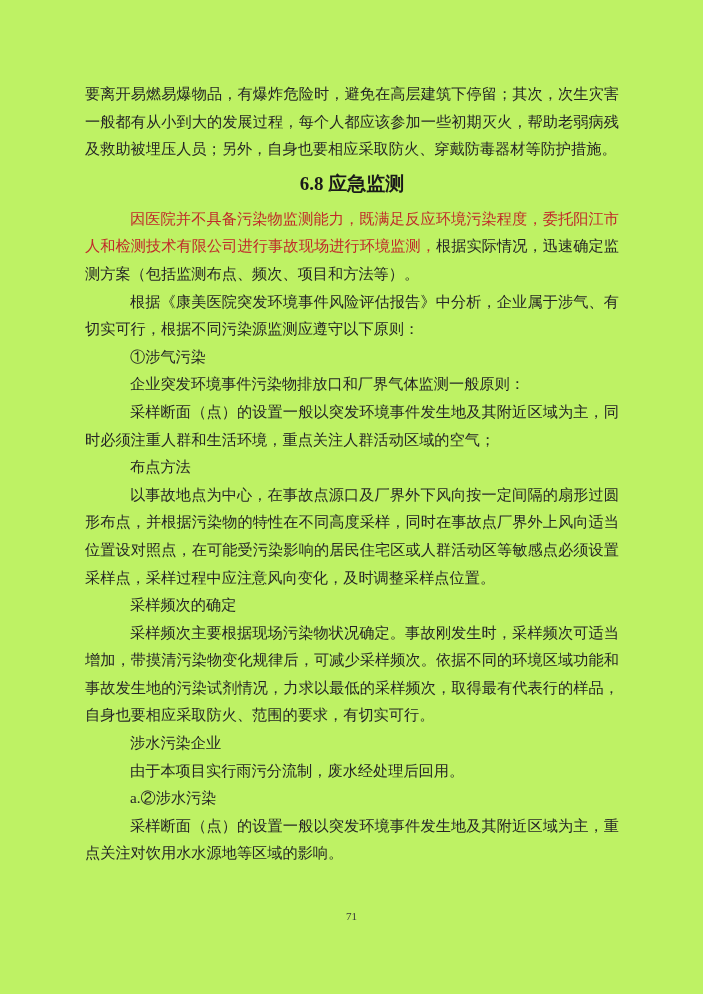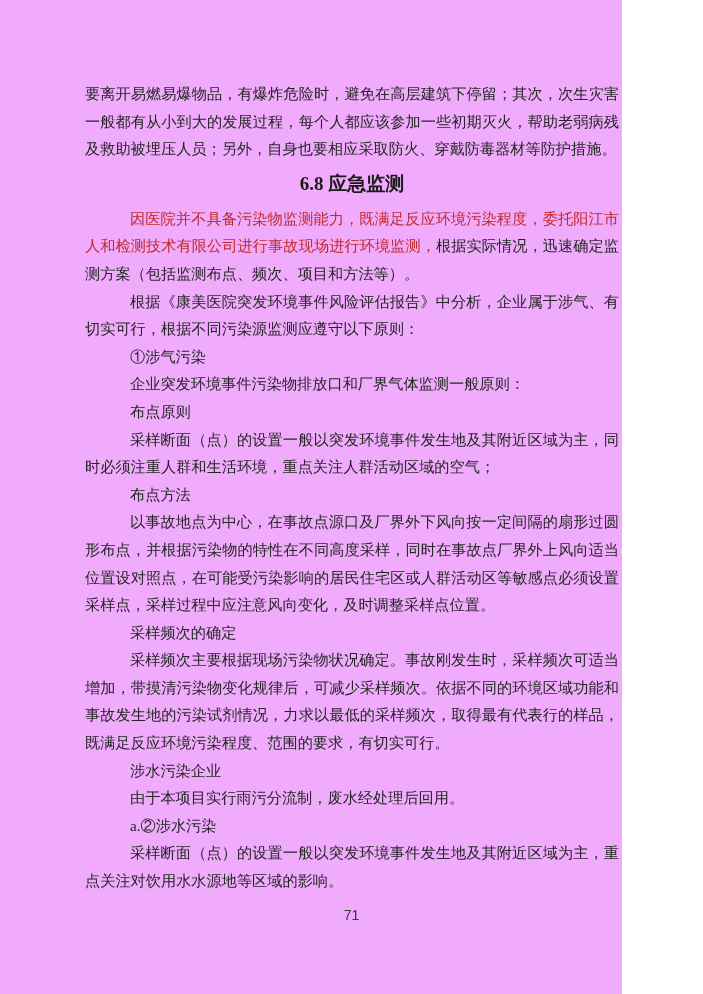--- a/index.html
+++ b/index.html
@@ -10,23 +10,23 @@
     width: 703px;
     height: 994px;
     background: #ffffff;
     position: relative;
     overflow: hidden;
     font-family: "Liberation Serif", "DejaVu Serif", serif;
   }
   .page {
     position: absolute;
     left: 0; top: 0;
-    width: 622px;
+    width: 703px;
     height: 994px;
-    background: #f0abfc;
+    background: #bef264;
   }
   .content {
     position: absolute;
     left: 85px;
     top: 80px;
     width: 534px;
     color: #262626;
   }
   p.body-para {
     margin: 0;
@@ -53,42 +53,41 @@
     color: #262626;
   }
   .footer {
     position: absolute;
     left: 0;
     top: 906px;
     width: 703px;
     text-align: center;
   }
   .footer span {
-    font-size: 14px;
+    font-size: 11px;
     color: #3a3a3a;
-    font-family: Liberation Sans, sans-serif;
+    font-family: Liberation Serif, serif;
   }
 </style>
 </head>
 <body>
 
 <div class="page">
   <div class="content">
       <p class="body-para"><span class="body-text">要离开易燃易爆物品，有爆炸危险时，避免在高层建筑下停留；其次，次生灾害一般都有从小到大的发展过程，每个人都应该参加一些初期灭火，帮助老弱病残及救助被埋压人员；另外，自身也要相应采取防火、穿戴防毒器材等防护措施。</span></p>
       <h2 class="section-heading">6.8 应急监测</h2>
       <p class="body-para indent"><span class="red-text">因医院并不具备污染物监测能力，既满足反应环境污染程度，委托阳江市人和检测技术有限公司进行事故现场进行环境监测，</span><span class="body-text">根据实际情况，迅速确定监测方案（包括监测布点、频次、项目和方法等）。</span></p>
       <p class="body-para indent"><span class="body-text">根据《康美医院突发环境事件风险评估报告》中分析，企业属于涉气、有切实可行，根据不同污染源监测应遵守以下原则：</span></p>
       <p class="body-para indent"><span class="body-text">①涉气污染</span></p>
       <p class="body-para indent"><span class="body-text">企业突发环境事件污染物排放口和厂界气体监测一般原则：</span></p>
-      <p class="body-para indent"><span class="body-text">布点原则</span></p>
       <p class="body-para indent"><span class="body-text">采样断面（点）的设置一般以突发环境事件发生地及其附近区域为主，同时必须注重人群和生活环境，重点关注人群活动区域的空气；</span></p>
       <p class="body-para indent"><span class="body-text">布点方法</span></p>
       <p class="body-para indent"><span class="body-text">以事故地点为中心，在事故点源口及厂界外下风向按一定间隔的扇形过圆形布点，并根据污染物的特性在不同高度采样，同时在事故点厂界外上风向适当位置设对照点，在可能受污染影响的居民住宅区或人群活动区等敏感点必须设置采样点，采样过程中应注意风向变化，及时调整采样点位置。</span></p>
       <p class="body-para indent"><span class="body-text">采样频次的确定</span></p>
-      <p class="body-para indent"><span class="body-text">采样频次主要根据现场污染物状况确定。事故刚发生时，采样频次可适当增加，带摸清污染物变化规律后，可减少采样频次。依据不同的环境区域功能和事故发生地的污染试剂情况，力求以最低的采样频次，取得最有代表行的样品，既满足反应环境污染程度、范围的要求，有切实可行。</span></p>
+      <p class="body-para indent"><span class="body-text">采样频次主要根据现场污染物状况确定。事故刚发生时，采样频次可适当增加，带摸清污染物变化规律后，可减少采样频次。依据不同的环境区域功能和事故发生地的污染试剂情况，力求以最低的采样频次，取得最有代表行的样品，自身也要相应采取防火、范围的要求，有切实可行。</span></p>
       <p class="body-para indent"><span class="body-text">涉水污染企业</span></p>
       <p class="body-para indent"><span class="body-text">由于本项目实行雨污分流制，废水经处理后回用。</span></p>
       <p class="body-para indent"><span class="body-text">a.②涉水污染</span></p>
       <p class="body-para indent"><span class="body-text">采样断面（点）的设置一般以突发环境事件发生地及其附近区域为主，重点关注对饮用水水源地等区域的影响。</span></p>
     </div>
   <div class="footer">
     <span>71</span>
   </div>
 </div>
 

